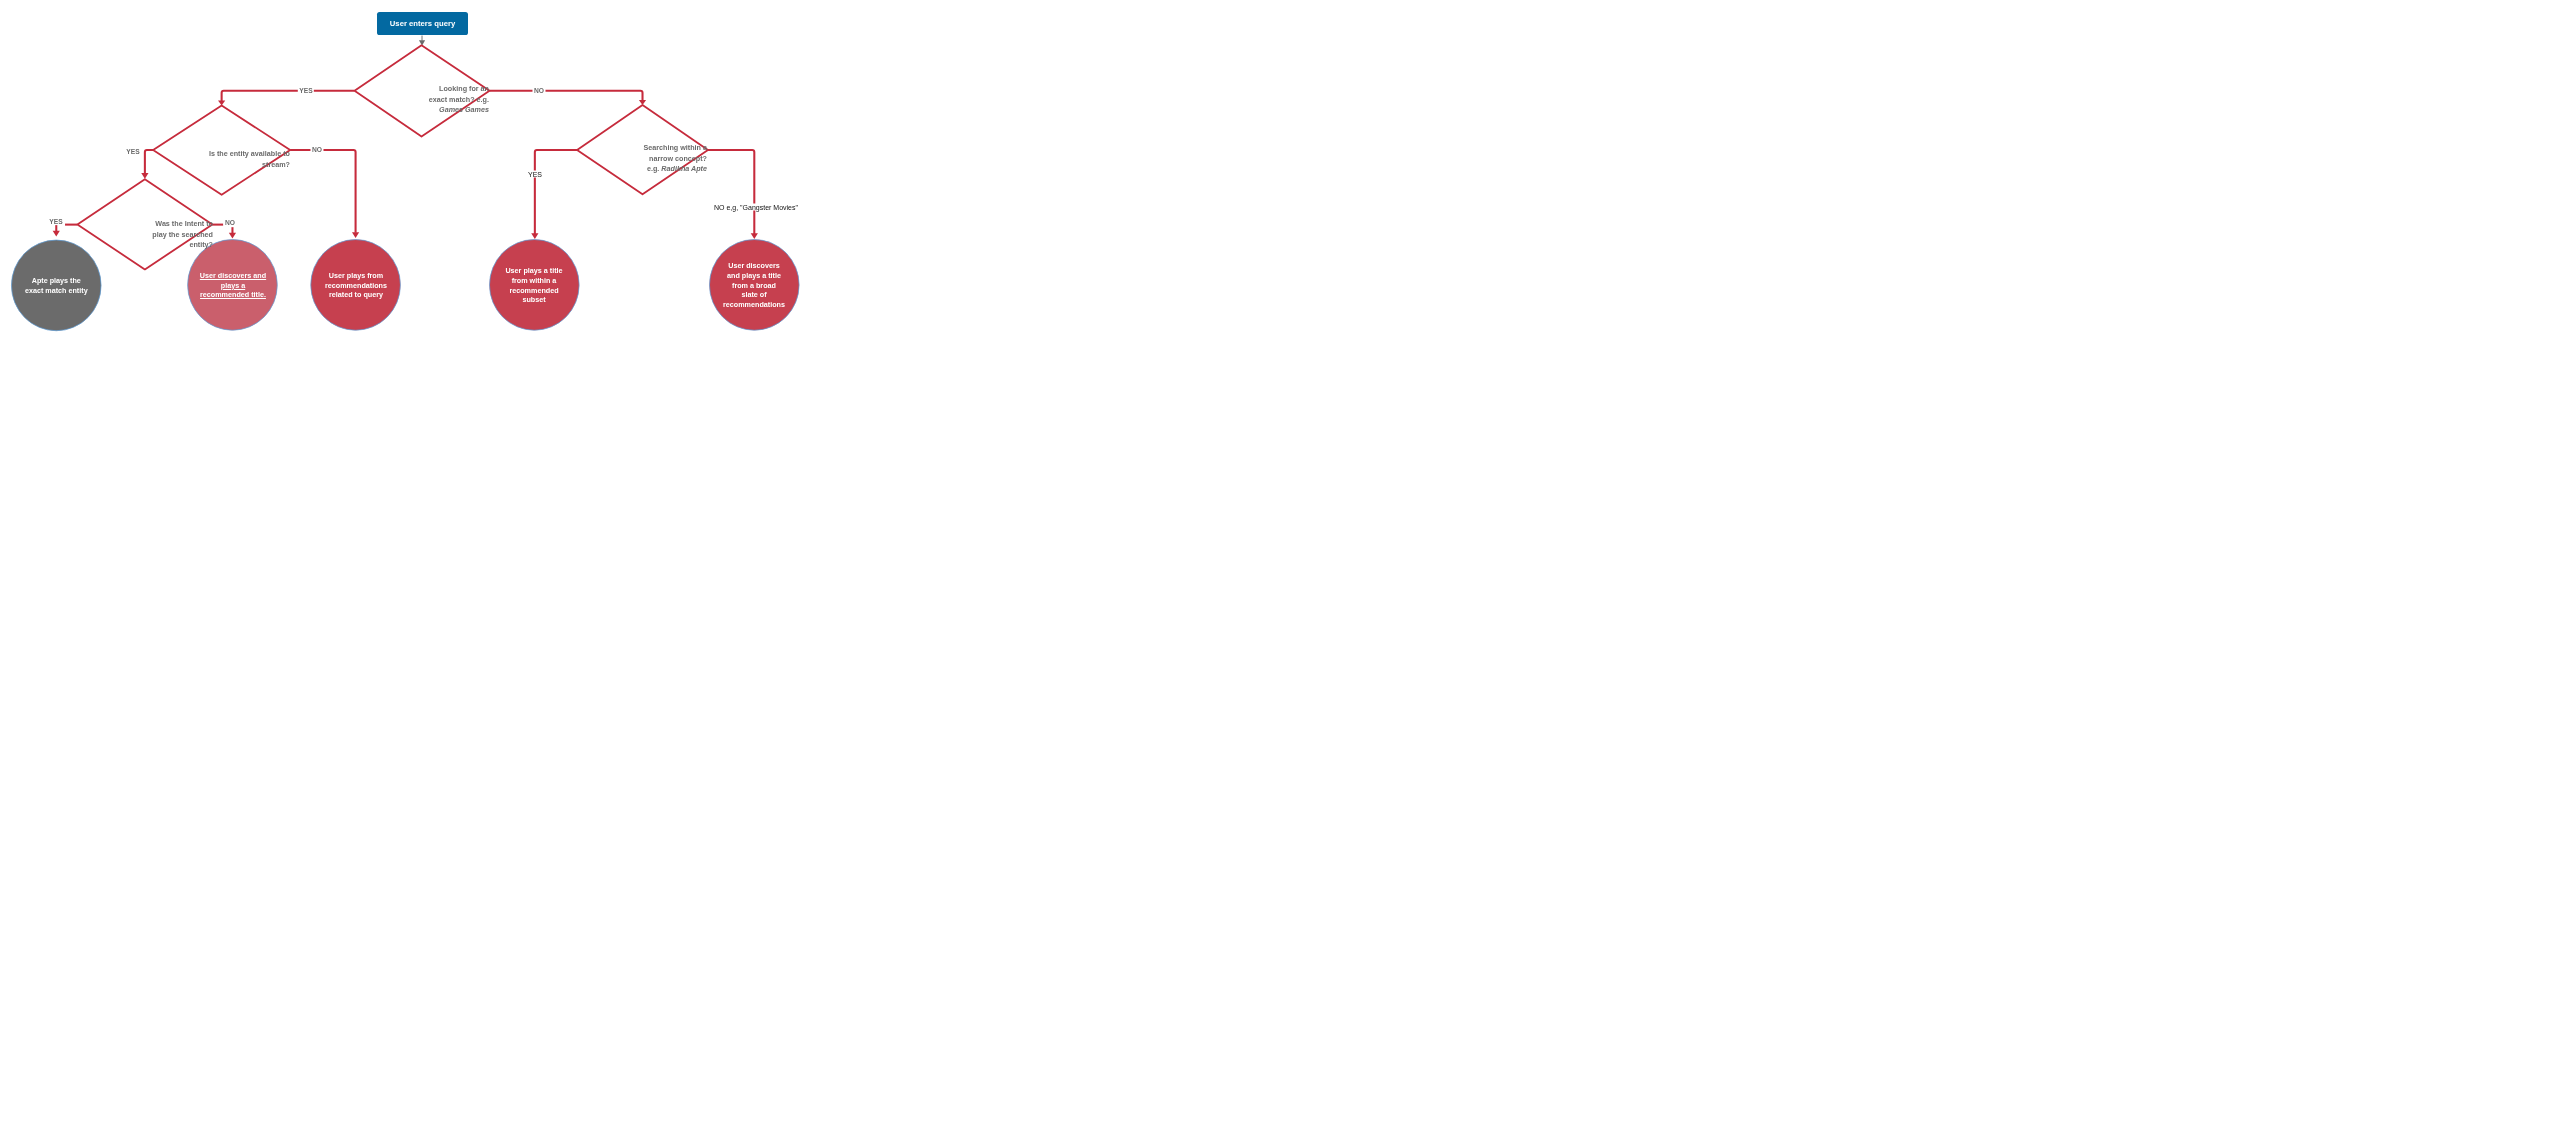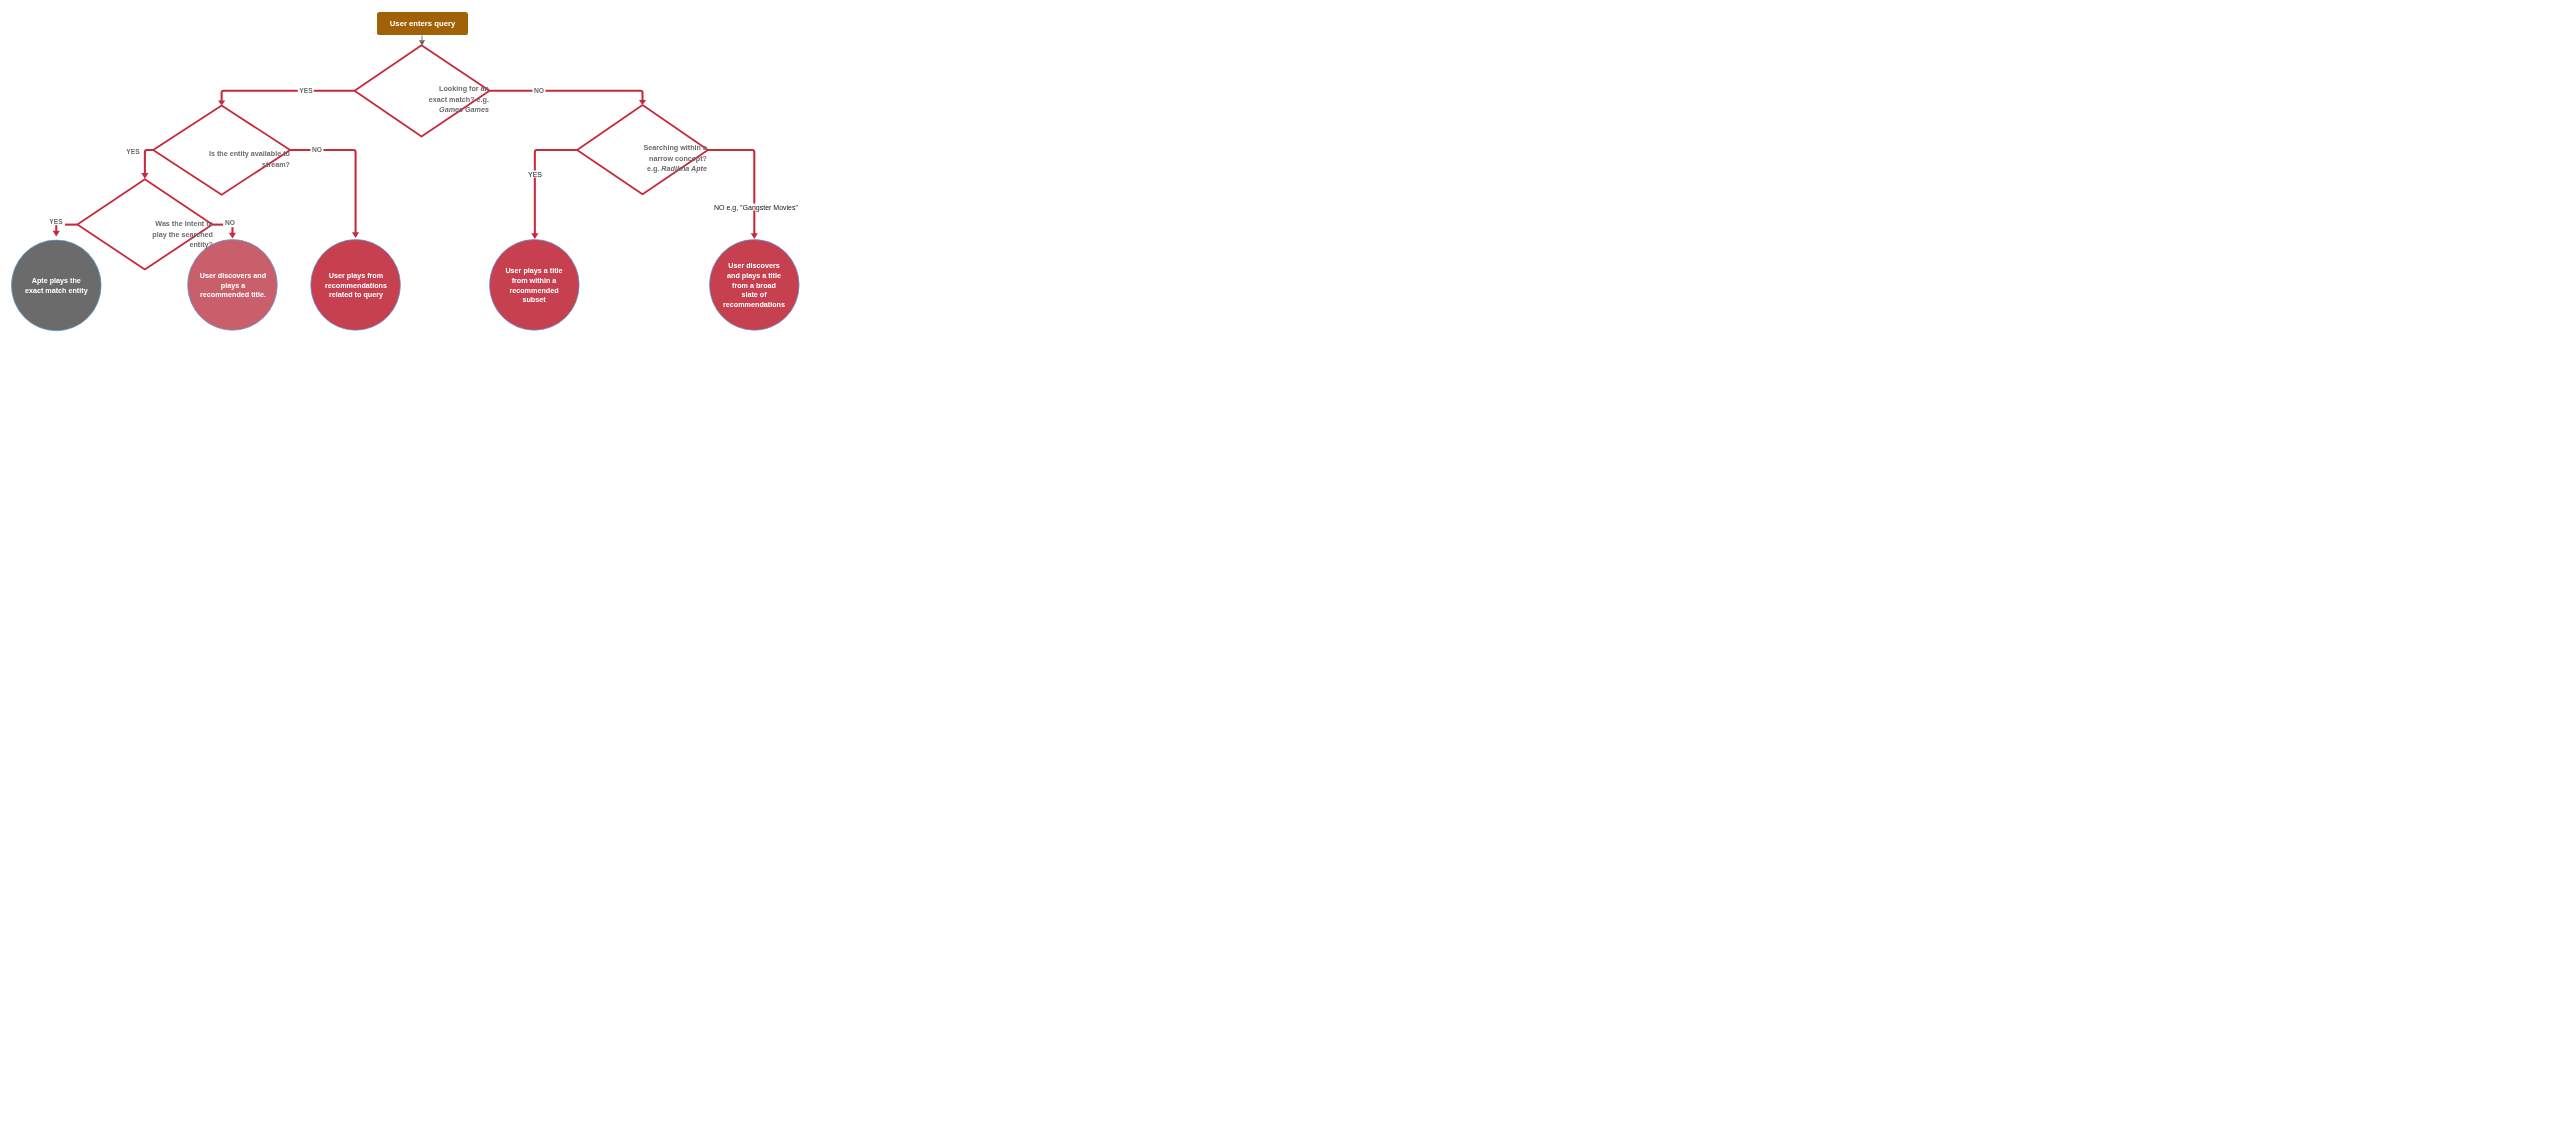--- a/index.html
+++ b/index.html
@@ -8,21 +8,21 @@
     width:808px;
     height:340px;
     background:#ffffff;
     font-family:"Liberation Sans", sans-serif;
     overflow:hidden;
   }
   .canvas svg{position:absolute;left:0;top:0;}
   .abs{position:absolute;}
   .start-box{
     left:377px;top:12.4px;width:91px;height:23px;
-    background:#a16207;border-radius:2.6px;
+    background:#0369a1;border-radius:2.6px;
     display:flex;align-items:center;justify-content:center;
     color:#ffffff;font-weight:bold;font-size:7.7px;
   }
   .dtext{
     color:#6B6B6B;font-weight:bold;font-size:7.2px;line-height:10.3px;
     text-align:right;white-space:pre-line;
   }
   .dtext .example-block{display:block;font-style:italic;}
   .dtext .example-inline{font-style:italic;}
   .ctext{
@@ -112,21 +112,21 @@
   <div class="abs branch-label gray" style="left:539px;top:90px;">NO</div>
   <div class="abs branch-label gray" style="left:133px;top:151px;">YES</div>
   <div class="abs branch-label gray" style="left:317px;top:149px;">NO</div>
   <div class="abs branch-label gray" style="left:56px;top:221px;">YES</div>
   <div class="abs branch-label gray" style="left:230px;top:222px;">NO</div>
   <div class="abs branch-label black" style="left:535px;top:174px;">YES</div>
   <div class="abs branch-label black" style="left:756px;top:207px;">NO e,g, "Gangster Movies"</div>
 
   <div class="abs ctext" style="left:11.3px;top:240px;">Apte plays the
 exact match entity</div>
-  <div class="abs ctext" style="left:188px;top:240px;">User discovers and
+  <div class="abs ctext" style="left:188px;top:240px;text-decoration:underline;">User discovers and
 plays a
 recommended title.</div>
   <div class="abs ctext" style="left:311px;top:240px;">User plays from
 recommendations
 related to query</div>
   <div class="abs ctext" style="left:489px;top:240px;">User  plays a title
 from within a
 recommended
 subset</div>
   <div class="abs ctext" style="left:709px;top:240px;">User discovers

